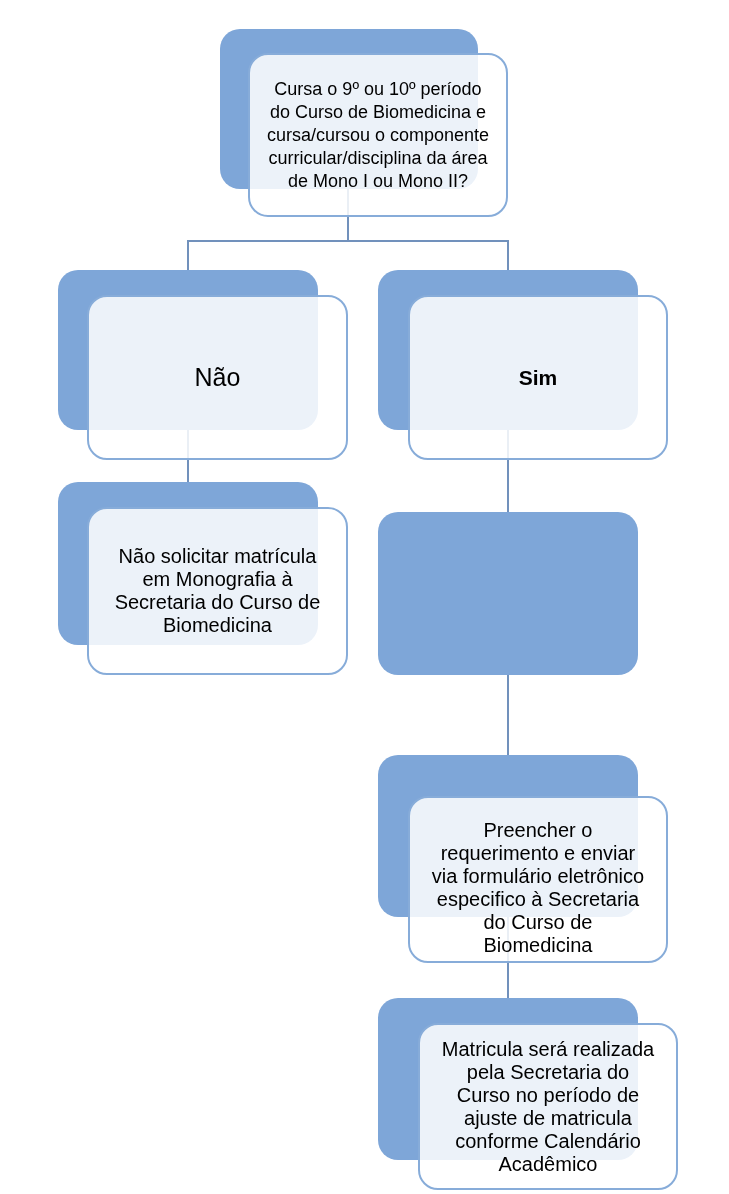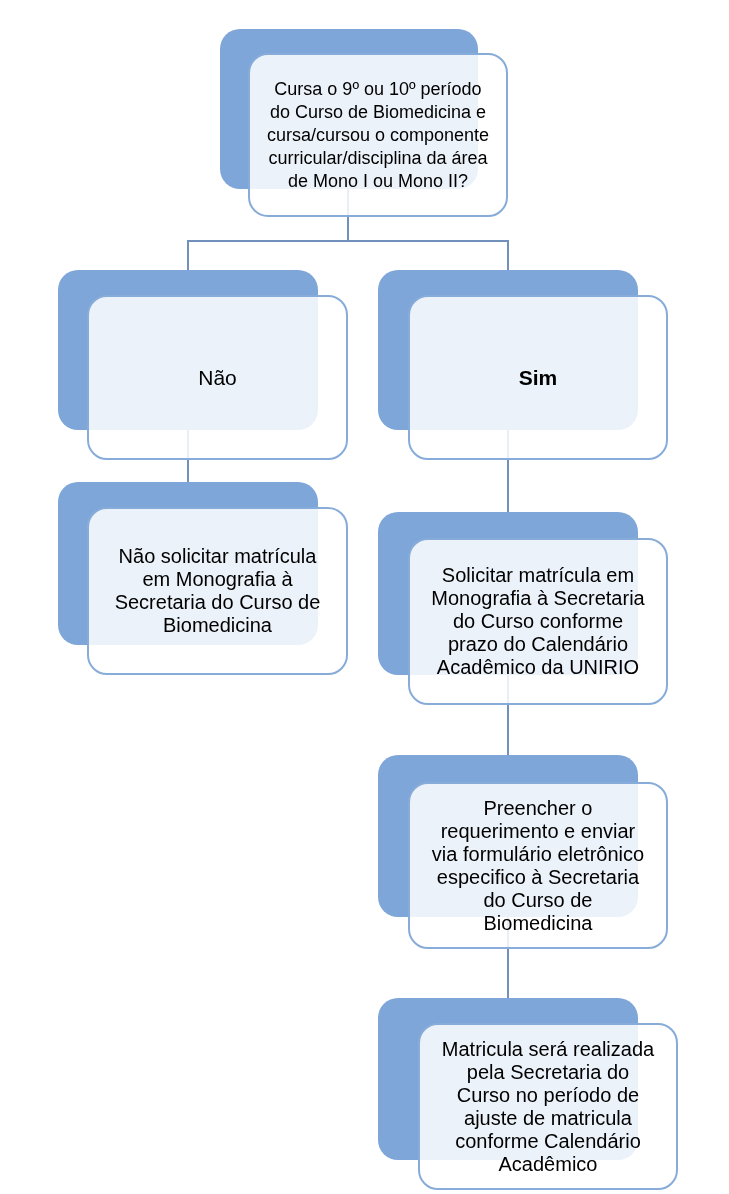--- a/index.html
+++ b/index.html
@@ -62,42 +62,42 @@
   
   .n1 { left: 220px; top: 29px; width: 290px; height: 190px; padding-left: 28px; }
   .n1 .shadow { left: 0; top: 0; width: 258px; height: 160px; }
   .n1 .front  { left: 28px; top: 24px; width: 260px; height: 164px; }
   .n1 .node-text { font-size: 18px; line-height: 23px; }
 
   
   .n2 { left: 58px; top: 270px; width: 292px; height: 192px; }
   .n2 .shadow { left: 0; top: 0; width: 260px; height: 160px; }
   .n2 .front  { left: 29px; top: 25px; width: 261px; height: 165px; }
-  .n2 .node-text { font-size: 21px; }
+  .n2 .node-text { font-size: 25px; }
 
   
   .n3 { left: 378px; top: 270px; width: 292px; height: 192px; }
   .n3 .shadow { left: 0; top: 0; width: 260px; height: 160px; }
   .n3 .front  { left: 30px; top: 25px; width: 260px; height: 165px; }
   .n3 .node-text { font-size: 21px; font-weight: bold; }
 
   
   .n4 { left: 58px; top: 482px; width: 292px; height: 195px; }
   .n4 .shadow { left: 0; top: 0; width: 260px; height: 163px; }
   .n4 .front  { left: 29px; top: 25px; width: 261px; height: 168px; }
 
   
   .n5 { left: 378px; top: 512px; width: 292px; height: 195px; }
   .n5 .shadow { left: 0; top: 0; width: 260px; height: 163px; }
   .n5 .front  { left: 30px; top: 26px; width: 260px; height: 167px; }
 
   
   .n6 { left: 378px; top: 755px; width: 292px; height: 194px; }
   .n6 .shadow { left: 0; top: 0; width: 260px; height: 162px; }
-  .n6 .front  { left: 30px; top: 27px; width: 260px; height: 167px; }
+  .n6 .front  { left: 30px; top: 41px; width: 260px; height: 167px; align-items: flex-end; }
 
   
   .n7 { left: 378px; top: 998px; width: 292px; height: 194px; }
   .n7 .shadow { left: 0; top: 0; width: 260px; height: 162px; }
   .n7 .front  { left: 40px; top: 25px; width: 260px; height: 167px; }
 </style>
 </head>
 <body>
 
 <div class="canvas">
@@ -141,27 +141,20 @@
     <div class="front">
       <span class="node-text">Não solicitar matrícula
 em Monografia à
 Secretaria do Curso de
 Biomedicina</span>
     </div>
   </div>
 
   <div class="node n5">
     <div class="shadow"></div>
-    <div class="front">
-      <span class="node-text">Solicitar matrícula em
-Monografia à Secretaria
-do Curso conforme
-prazo do Calendário
-Acadêmico da UNIRIO</span>
-    </div>
   </div>
 
   <div class="node n6">
     <div class="shadow"></div>
     <div class="front">
       <span class="node-text">Preencher o
 requerimento e enviar
 via formulário eletrônico
 especifico à Secretaria
 do Curso de

